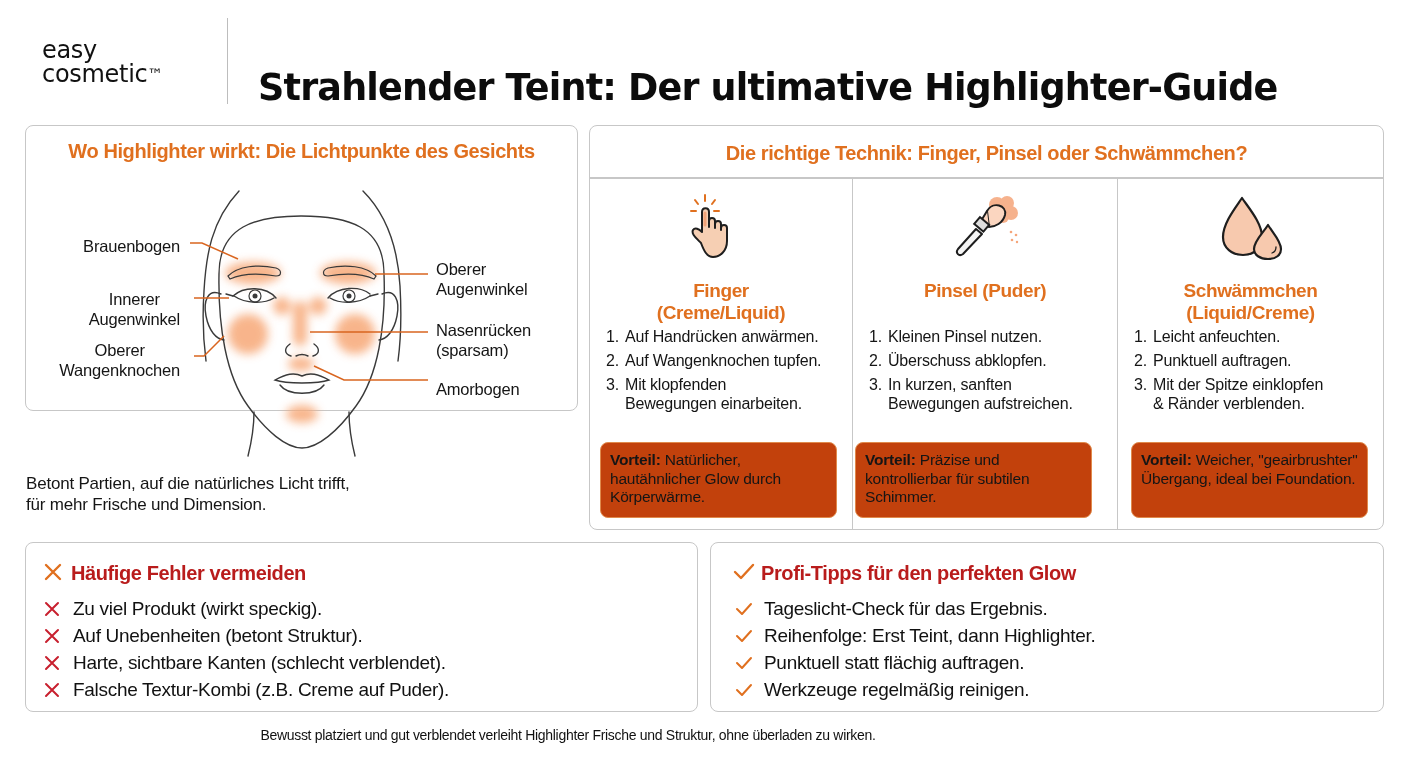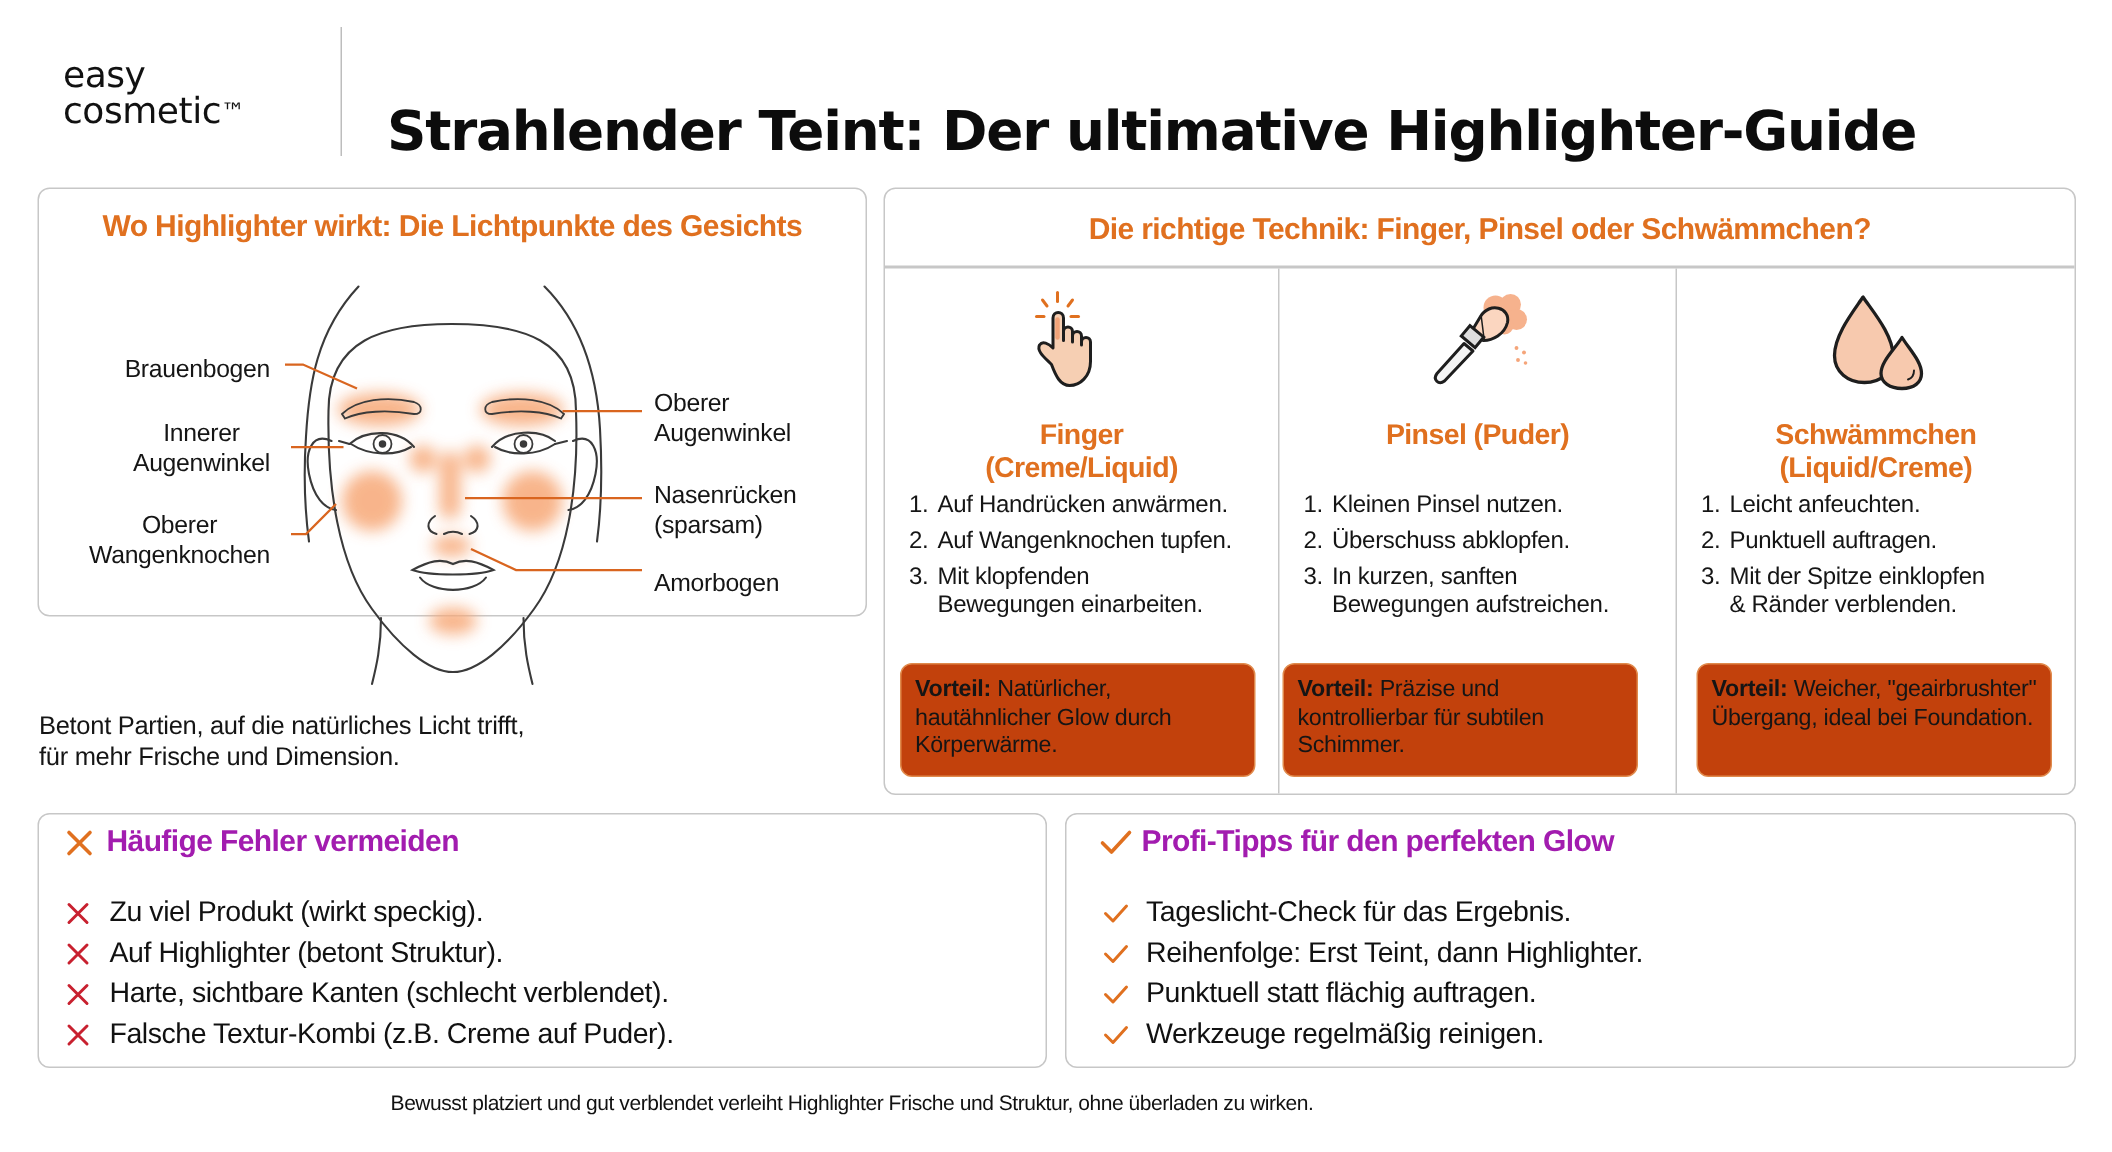--- a/index.html
+++ b/index.html
@@ -33,21 +33,21 @@
   .tech-name { position: absolute; left: 0; width: 100%; top: 101px; text-align: center; font-weight: bold; font-size: 19px; line-height: 22px; color: #e0701f; letter-spacing: -0.4px; }
   .tech-steps { position: absolute; left: 16px; top: 148px; list-style: none; font-size: 16px; line-height: 19px; color: #151515; letter-spacing: -0.2px; }
   .tech-steps li { display: flex; margin-bottom: 5px; }
   .tech-steps li .n { width: 19px; flex: none; }
   .advantage { position: absolute; left: 10px; top: 263px; width: 237px; height: 76px; border: 1.5px solid #e08a4c; border-radius: 8px; background: #c2410c; padding: 8px 9px; font-size: 15.5px; line-height: 18.5px; color: #151515; letter-spacing: -0.2px; }
   .advantage b { font-weight: bold; }
 
   
   #errors-panel { left: 25px; top: 542px; width: 673px; height: 170px; }
   #tips-panel { left: 710px; top: 542px; width: 674px; height: 170px; }
-  .list-title { position: absolute; left: 17px; top: 7px; font-weight: bold; font-size: 20px; color: #a21caf; letter-spacing: -0.4px; display: flex; align-items: center; }
+  .list-title { position: absolute; left: 17px; top: 19px; font-weight: bold; font-size: 20px; color: #b91c1c; letter-spacing: -0.4px; display: flex; align-items: flex-start; }
   .list-title .ico { width: 22px; margin-right: 6px; display: inline-flex; }
   .bullet-list { position: absolute; left: 18px; top: 52px; list-style: none; font-size: 19px; line-height: 27px; color: #111; letter-spacing: -0.3px; }
   .bullet-list li { display: flex; align-items: center; }
   .bullet-list li .ico { width: 20px; margin-right: 9px; display: inline-flex; }
 
   .footer { position: absolute; left: 0; top: 727px; width: 1136px; text-align: center; font-size: 14px; color: #111; letter-spacing: -0.3px; }
 </style>
 </head>
 <body>
 
@@ -120,21 +120,21 @@
       <path d="M168 230 L 178 230 L 198 210"></path>
       <path d="M349 148 L 402 148"></path>
       <path d="M284 206 L 402 206"></path>
       <path d="M288 240 L 318 254 L 402 254"></path>
     </g>
   </svg>
 
   <div class="face-label left" style="right:397px; top:110px;">
     <span>Brauenbogen</span>
   </div>
-  <div class="face-label left" style="right:397px; top:153px;margin-left:40px;">
+  <div class="face-label left" style="right:397px; top:163px;margin-left:40px;">
     <div>Innerer</div>
     <div>Augenwinkel</div>
   </div>
   <div class="face-label left" style="right:397px; top:214px;">
     <div>Oberer</div>
     <div>Wangenknochen</div>
   </div>
   <div class="face-label right" style="left:410px; top:133px;">
     <div>Oberer</div>
     <div>Augenwinkel</div>
@@ -280,21 +280,21 @@
           </svg>
         </span>
         <span>Zu viel Produkt (wirkt speckig).</span>
       </li>
     <li>
         <span class="ico">
           <svg width="16" height="16" viewBox="0 0 16 16">
             <path d="M2 2 L14 14 M14 2 L2 14" stroke="#c8202f" stroke-width="2" stroke-linecap="round"></path>
           </svg>
         </span>
-        <span>Auf Highlighter (betont Struktur).</span>
+        <span>Auf Unebenheiten (betont Struktur).</span>
       </li>
     <li>
         <span class="ico">
           <svg width="16" height="16" viewBox="0 0 16 16">
             <path d="M2 2 L14 14 M14 2 L2 14" stroke="#c8202f" stroke-width="2" stroke-linecap="round"></path>
           </svg>
         </span>
         <span>Harte, sichtbare Kanten (schlecht verblendet).</span>
       </li>
     <li>

